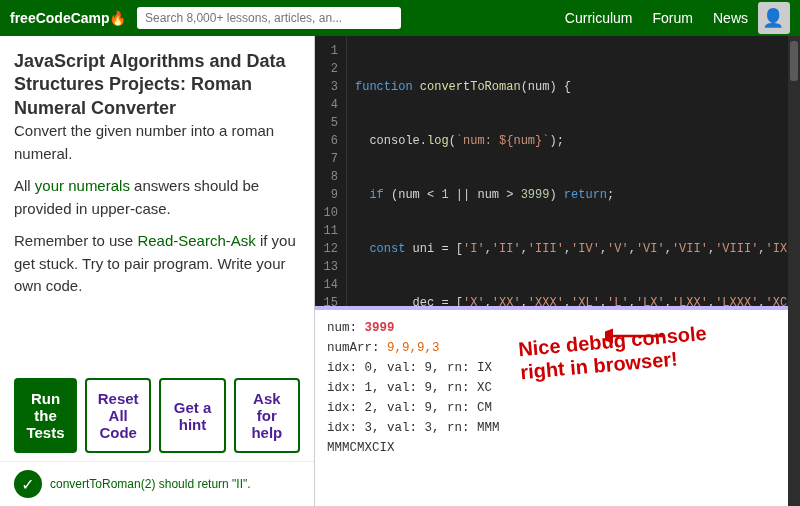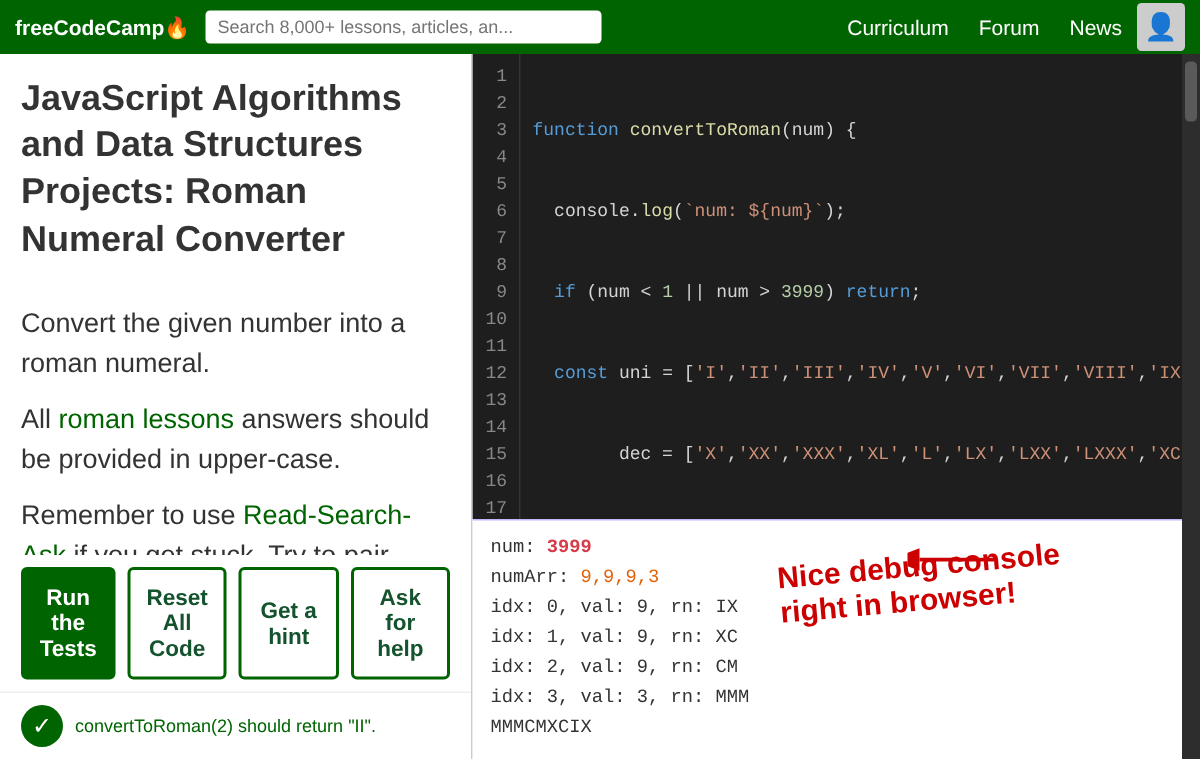--- a/index.html
+++ b/index.html
@@ -70,28 +70,28 @@
       flex-direction: column;
       overflow: hidden;
       position: relative;
     }
     .sidebar-inner {
       padding: 14px 14px 0 14px;
       overflow-y: auto;
       flex: 1;
     }
     .sidebar h1 {
-      font-size: 24px;
+      font-size: 18px;
       font-weight: bold;
       color: #333;
       line-height: 1.3;
-      margin-bottom: 27px;
+      margin-bottom: 0;
     }
     .sidebar p {
-      font-size: 18px;
+      font-size: 15px;
       color: #333;
       line-height: 1.5;
       margin-bottom: 10px;
     }
     .sidebar p a, .sidebar p .link {
       color: #006400;
       text-decoration: none;
     }
     .sidebar-buttons {
       padding: 8px 14px;
@@ -108,21 +108,21 @@
       font-weight: bold;
       cursor: pointer;
       text-align: center;
     }
     .btn-run {
       background: #006400;
       color: #fff;
     }
     .btn-outline {
       background: #fff;
-      color: #14532d;
+      color: #4c1d95;
       border: 2px solid #006400;
     }
     .sidebar-footer {
       padding: 8px 14px;
       border-top: 1px solid #eee;
       display: flex;
       align-items: center;
       gap: 8px;
       font-size: 12px;
     }
@@ -179,23 +179,23 @@
       height: 18px;
     }
     
     .kw { color: #569cd6; }
     .fn { color: #dcdcaa; font-family: Liberation Mono, monospace; }
     .str { color: #ce9178; }
     .num { color: #b5cea8; }
 
     
     .console-panel {
-      height: 160px;
+      height: 200px;
       background: #fff;
-      border-top: 1px solid #c4b5fd;
+      border-top: 4px solid #c4b5fd;
       position: relative;
       overflow: hidden;
     }
     .console-content {
       padding: 8px 12px;
       font-family: 'Courier New', monospace;
       font-size: 12.5px;
       color: #333;
       line-height: 1.6;
     }
@@ -248,21 +248,21 @@
   <div class="header-avatar">👤</div>
 </div>
 
 <div class="main-content">
 
   <div class="sidebar">
     <div class="sidebar-inner">
       <h1>JavaScript Algorithms and Data Structures Projects: Roman Numeral Converter</h1>
       <p>Convert the given number into a roman numeral.</p>
       <p>
-        <span>All </span><a href="#" class="link">roman lessons</a><span> answers should be provided in upper-case.</span>
+        <span>All </span><a href="#" class="link">your numerals</a><span> answers should be provided in upper-case.</span>
       </p>
       <p>
         <span>Remember to use </span><a href="#" class="link">Read-Search-Ask</a><span> if you get stuck. Try to pair program. Write your own code.</span>
       </p>
     </div>
     <div class="sidebar-buttons">
       <button class="btn btn-run">Run the Tests</button>
       <button class="btn btn-outline">Reset All Code</button>
       <button class="btn btn-outline">Get a hint</button>
       <button class="btn btn-outline">Ask for help</button>

